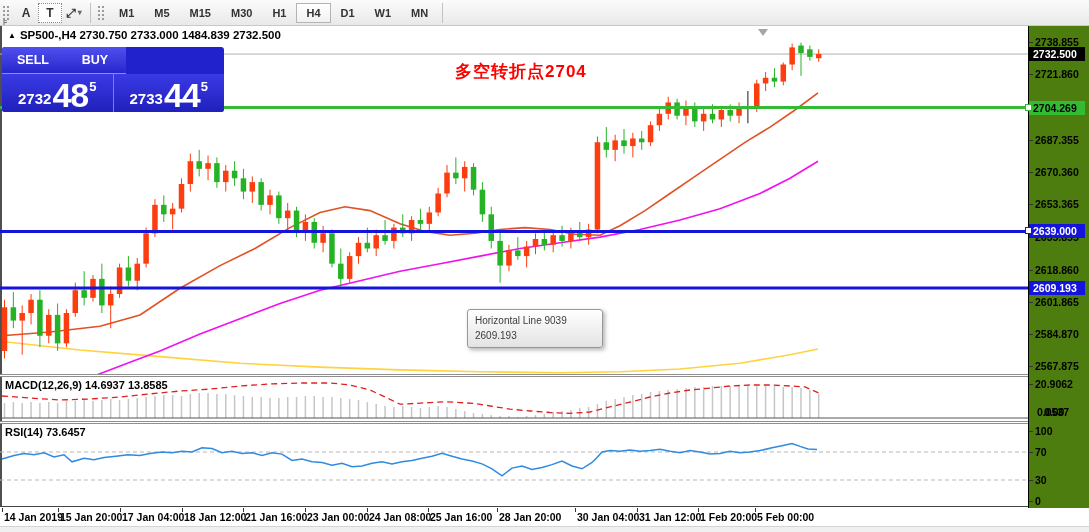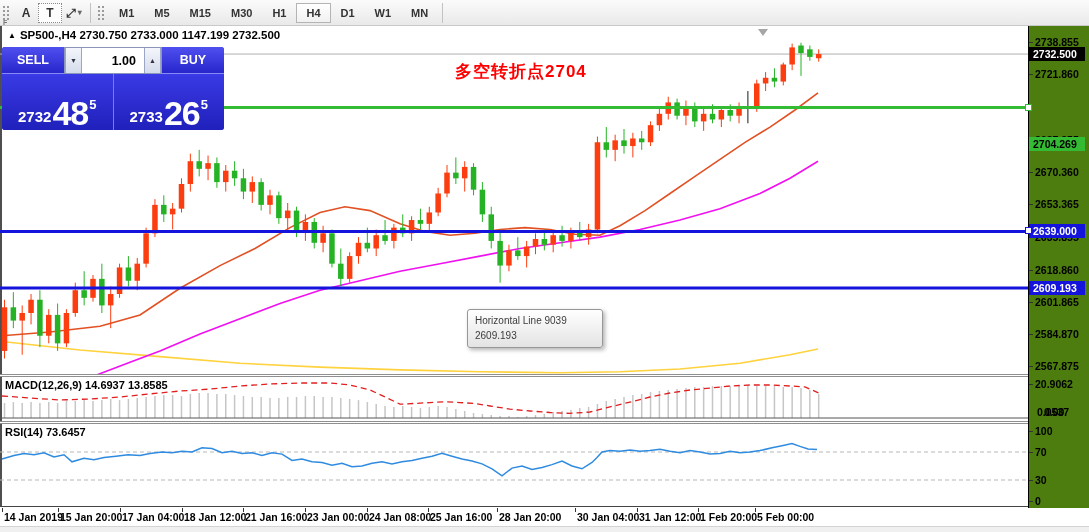--- a/index.html
+++ b/index.html
@@ -59,21 +59,21 @@
   .pa-handle.blue  { border:1.5px solid #1414dc; }
 
   
   .time-axis { position:absolute; left:0; top:508px; width:1089px; height:18px; background:#fff; }
   .ta-label { position:absolute; top:3px; font-size:10.5px; font-weight:700; color:#000; white-space:nowrap; }
   .ta-tick { position:absolute; top:0; width:1px; height:4px; background:#333; }
   .bottom-strip { position:absolute; left:0; top:526px; width:1089px; height:6px;
     background:#f0f0f0; border-top:1px solid #d4d4d4; }
 
   
-  .quote-panel { position:absolute; left:2px; top:47px; width:222px; height:83px;
+  .quote-panel { position:absolute; left:2px; top:47px; width:222px; height:65px;
     background:#2222cc; border-radius:3px; overflow:hidden; display:flex; flex-direction:column; }
   .qp-top { height:27px; display:flex; }
   .qp-btn { width:62px; color:#fff; font-weight:700; font-size:12.5px; border:none;
     background:linear-gradient(#5050f0,#2626cc); display:flex; align-items:center;
     justify-content:center; border-bottom:1px solid #8a8af4; }
   .qp-vol { flex:1; display:flex; background:#fff; border:1px solid #8a96b8; }
   .qp-step { width:17px; border:none; background:linear-gradient(#f4f6fb,#d4dbeb);
     color:#334; font-size:7px; display:flex; align-items:center; justify-content:center;
     border-left:1px solid #9aa6c4; border-right:1px solid #9aa6c4; }
   .qp-vol input { flex:1; border:none; outline:none; text-align:right; padding-right:8px;
@@ -124,21 +124,21 @@
       </div>
     <div class="tsep"></div>
   </div>
 
   <div class="left-edge"></div>
   <div class="chart-title">
     <span class="tri">▲</span>
     <span>SP500-,H4</span>&nbsp;
     <span>2730.750</span>&nbsp;
     <span>2733.000</span>&nbsp;
-    <span>1147.199</span>&nbsp;
+    <span>1484.839</span>&nbsp;
     <span>2732.500</span>
   </div>
   <div class="shift-marker"></div>
 
   <svg id="main-pane" class="pane" style="top:26px" width="1028" height="348" viewBox="0 26 1028 348">
       <line x1="0" y1="54.05543500000003" x2="1028" y2="54.05543500000003" stroke="#b0b0b0" stroke-width="1"></line>
       <polyline points="2.0,341.5 80.0,350.0 160.0,356.6 240.0,363.3 320.0,367.1 400.0,369.9 480.0,371.8 560.0,372.8 620.0,371.8 680.0,369.0 740.0,363.3 790.0,354.7 818.0,349.0" fill="none" stroke="#ffd23e" stroke-width="1.6"></polyline>
       <polyline points="95.0,375.6 130.0,362.3 160.0,350.9 200.0,333.9 240.0,318.7 280.0,303.5 320.0,290.2 360.0,280.7 400.0,271.3 440.0,263.7 480.0,256.1 520.0,248.5 560.0,242.8 600.0,237.1 640.0,229.5 680.0,220.0 720.0,208.7 760.0,193.5 790.0,178.3 818.0,161.2" fill="none" stroke="#f010f0" stroke-width="1.6"></polyline>
       <polyline points="2.0,335.8 50.0,332.0 100.0,326.3 140.0,314.9 180.0,288.3 220.0,265.6 255.0,248.5 290.0,227.6 320.0,212.5 345.0,206.8 370.0,210.6 400.0,223.8 425.0,231.4 450.0,235.2 475.0,233.3 500.0,229.5 525.0,227.6 550.0,229.5 575.0,234.3 600.0,235.2 620.0,225.7 645.0,210.6 670.0,193.5 695.0,176.4 720.0,159.3 745.0,142.3 770.0,127.1 795.0,110.0 818.0,92.9" fill="none" stroke="#e15123" stroke-width="1.6"></polyline>
       <g>
@@ -837,21 +837,21 @@
       <div class="pa-label" style="top: 205.391px;">2635.855</div>
       <div class="pa-tick" style="top: 243.631px;"></div>
       <div class="pa-label" style="top: 237.631px;">2618.860</div>
       <div class="pa-tick" style="top: 275.87px;"></div>
       <div class="pa-label" style="top: 269.87px;">2601.865</div>
       <div class="pa-tick" style="top: 308.11px;"></div>
       <div class="pa-label" style="top: 302.11px;">2584.870</div>
       <div class="pa-tick" style="top: 340.349px;"></div>
       <div class="pa-label" style="top: 334.349px;">2567.875</div>
       <div class="pa-box black" style="top: 21.0554px;">2732.500</div>
-      <div class="pa-box green" style="top: 74.6096px; margin-top: 36px;">2704.269</div>
+      <div class="pa-box green" style="top: 74.6096px;">2704.269</div>
       <div class="pa-handle green" style="top: 77.6096px;"></div>
       <div class="pa-box blue" style="top: 198.425px;">2639.000</div>
       <div class="pa-handle blue" style="top: 201.425px;"></div>
       <div class="pa-box blue" style="top: 254.969px;">2609.193</div>
       <div class="pa-tick" style="top: 358.007px;"></div>
       <div class="pa-label" style="top: 352.007px;">20.9062</div>
       <div class="pa-label macd-ghost" style="top: 380px; left: 3px; padding-left: 12px;">0.00</div>
       <div class="pa-label" style="top: 380px; left: 8px;">0.0537</div>
       <div class="pa-tick" style="top: 405px;"></div>
       <div class="pa-label" style="top: 399px;">100</div>
@@ -888,36 +888,31 @@
       <div class="ta-tick" style="left: 698px;"></div>
       <div class="ta-label" style="left: 700px;">1 Feb 20:00</div>
       <div class="ta-tick" style="left: 755px;"></div>
       <div class="ta-label" style="left: 757px;">5 Feb 00:00</div>
     </div>
   <div class="bottom-strip"></div>
 
   <div class="quote-panel">
     <div class="qp-top">
       <button class="qp-btn">SELL</button>
-      <div class="qp-vol">
-        <button class="qp-step">▼</button>
-        <input value="1.00" style="">
-        <button class="qp-step">▲</button>
-      </div>
       <button class="qp-btn">BUY</button>
     </div>
     <div class="qp-prices">
       <div class="qp-tile">
         <span class="qp-small">2732</span>
         <span class="qp-big">48</span>
         <span class="qp-sup">5</span>
       </div>
       <div class="qp-tile">
         <span class="qp-small">2733</span>
-        <span class="qp-big">26</span>
+        <span class="qp-big">44</span>
         <span class="qp-sup">5</span>
       </div>
     </div>
   </div>
 
   <div class="annotation">多空转折点2704</div>
 
   <div class="tooltip">
     <div>Horizontal Line 9039</div>
     <div>2609.193</div>

